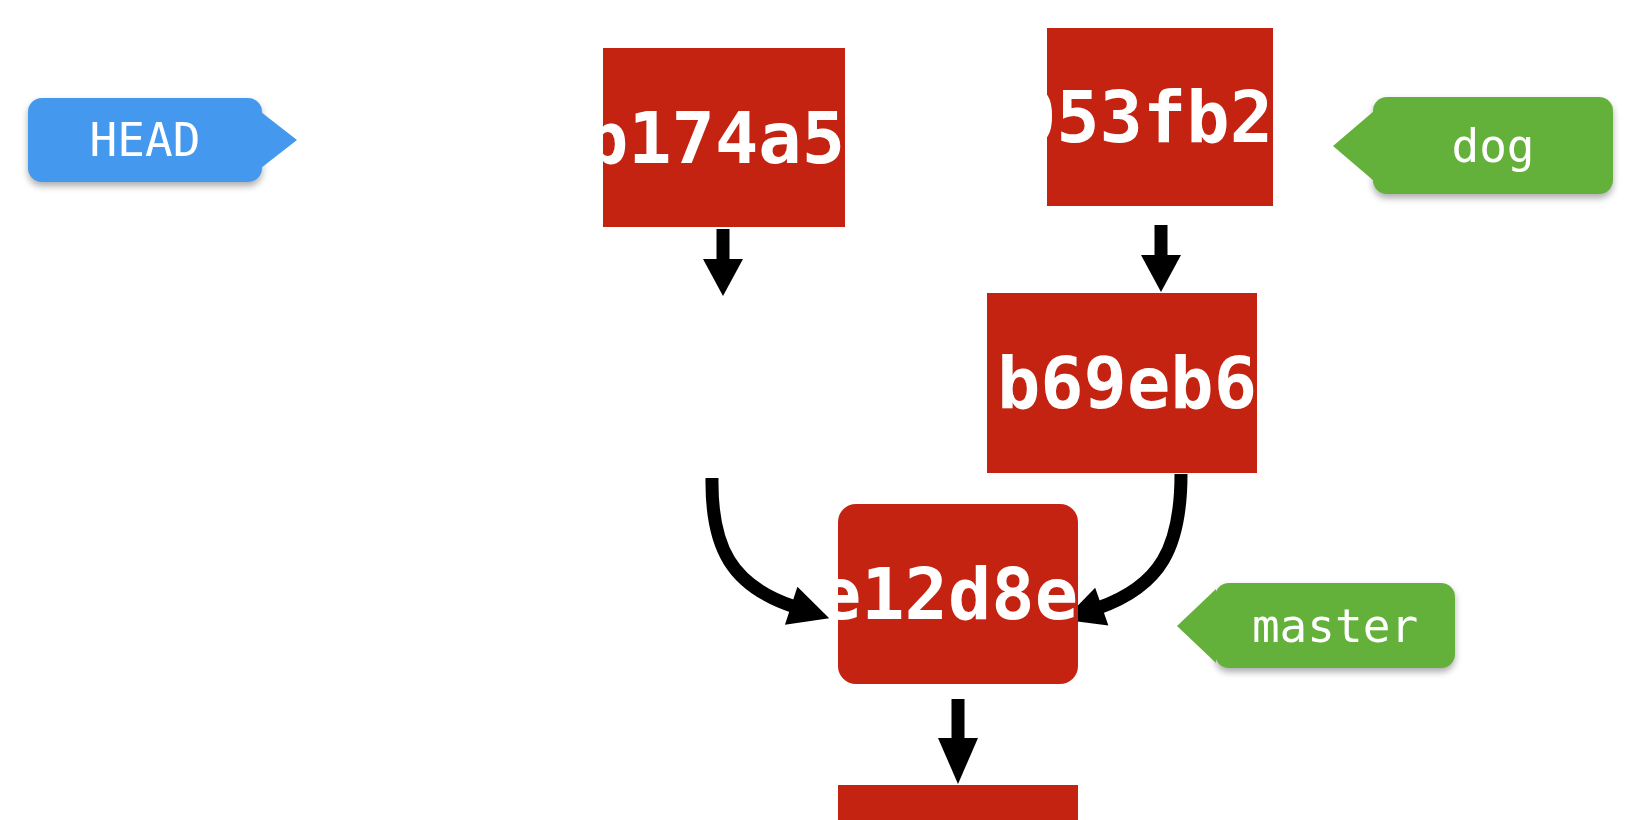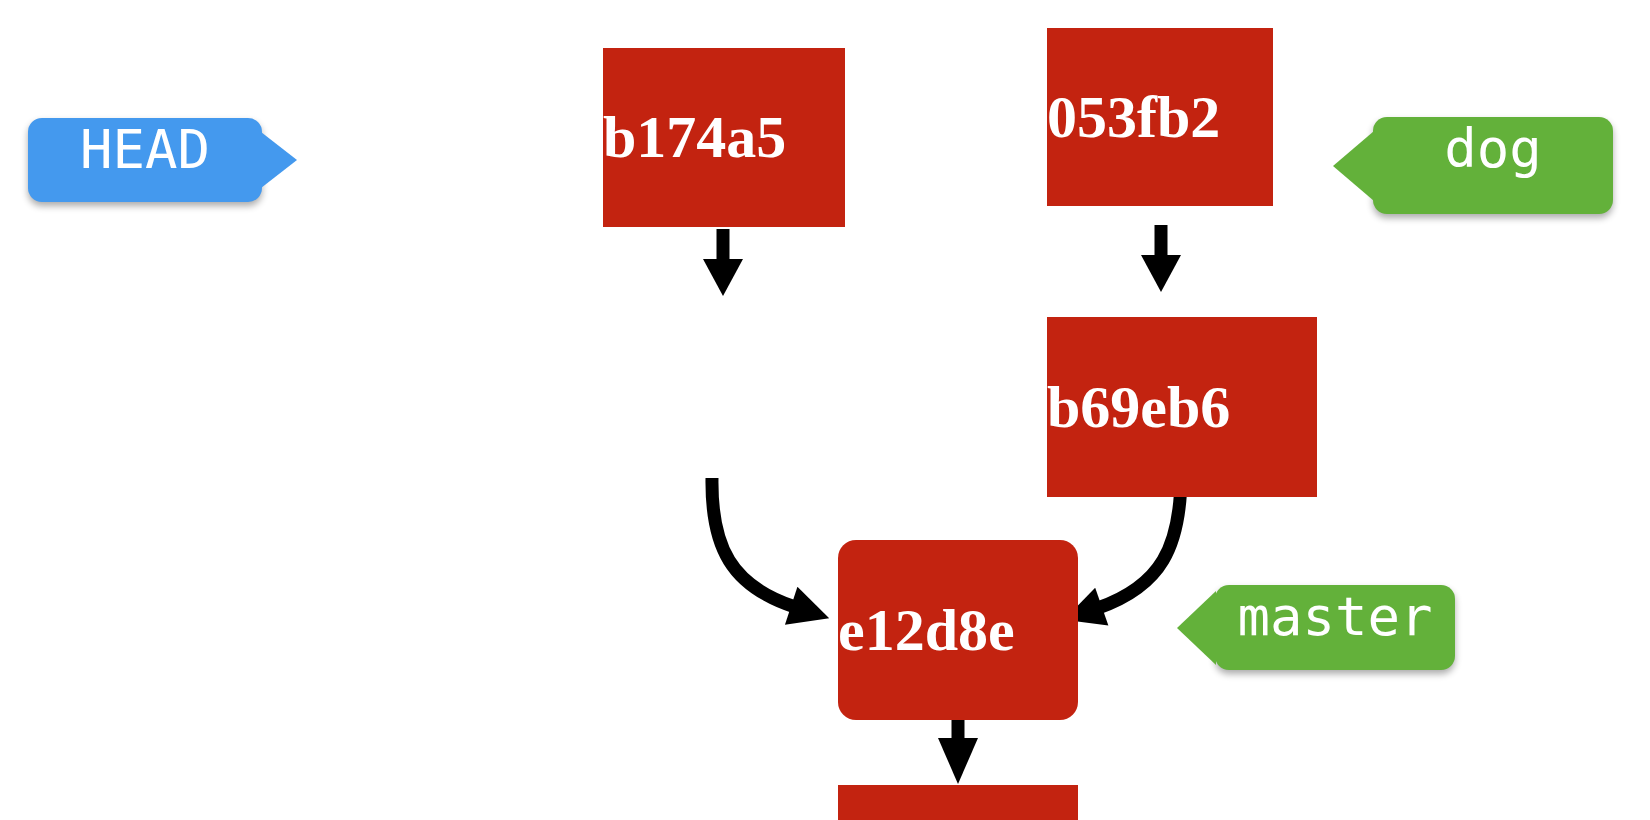--- a/index.html
+++ b/index.html
@@ -8,30 +8,29 @@
     width:1650px;height:820px;
     overflow:hidden;
     background:var(--background,#ffffff);
     font-family:"DejaVu Sans Mono","Liberation Mono",monospace;
   }
   .arrows{position:absolute;left:0;top:0;z-index:1;}
   .commit{
     position:absolute;z-index:2;
     background:var(--commit-box,#c32310);
     color:var(--label-text,#ffffff);
-    display:flex;align-items:center;justify-content:flex-start;
-    font-weight:bold;font-size:60px;letter-spacing:0px;font-family:Liberation Serif, serif;
+    display:flex;align-items:center;justify-content:flex-end;
+    font-weight:bold;font-size:72px;letter-spacing:0px;
   }
   .tag{
     position:absolute;z-index:4;
     color:var(--label-text,#ffffff);
-    display:flex;justify-content:center;
-    font-size:54px;border-radius:14px;
+    display:flex;align-items:center;justify-content:center;
+    font-size:46px;border-radius:14px;
     box-shadow:0 4px 7px rgba(0,0,0,0.33);
-    margin-top:20px;
   }
   .tag-green{background:var(--branch-tag,#63b13a);}
   .tag-blue{background:var(--head-tag,#4499ee);z-index:5;}
   .tag::after{content:"";position:absolute;top:50%;transform:translateY(-50%);width:0;height:0;}
   .tail-right.tag-blue::after{
     left:100%;margin-left:-1px;
     border-left:36px solid var(--head-tag,#4499ee);
     border-top:28px solid transparent;border-bottom:28px solid transparent;
   }
   .tail-right.tag-green::after{
@@ -45,28 +44,28 @@
     border-top:35px solid transparent;border-bottom:35px solid transparent;
   }
   .tag-master::after{
     border-top-width:37px !important;border-bottom-width:37px !important;
     border-right-width:39px !important;
   }
   
   .c-b174a5{left:603px;top:48px;width:242px;height:179px;}
   .c-053fb2{left:1047px;top:28px;width:226px;height:178px;}
   .c-c68537{left:603px;top:298px;width:242px;height:179px;}
-  .c-b69eb6{left:1047px;top:293px;width:270px;height:180px;margin-top:24px;}
-  .c-e12d8e{left:838px;top:540px;width:240px;height:180px;border-radius:18px;}
+  .c-b69eb6{left:987px;top:293px;width:270px;height:180px;}
+  .c-e12d8e{left:838px;top:504px;width:240px;height:180px;border-radius:18px;}
   .c-partial{left:838px;top:785px;width:240px;height:60px;}
   
   .tag-head{left:28px;top:98px;width:234px;height:84px;}
   .tag-cat{left:279px;top:98px;width:231px;height:83px;}
   .tag-dog{left:1373px;top:97px;width:240px;height:97px;}
-  .tag-master{left:1215px;top:565px;width:240px;height:85px;}
+  .tag-master{left:1215px;top:583px;width:240px;height:85px;}
   .arrow-stroke{stroke:var(--arrow,#000000);stroke-width:13;fill:none;}
   .arrow-fill{fill:var(--arrow,#000000);}
 </style>
 </head>
 <body>
 
 <div class="canvas">
 
   <svg class="arrows" width="1650" height="820" viewBox="0 0 1650 820">
     <defs>

